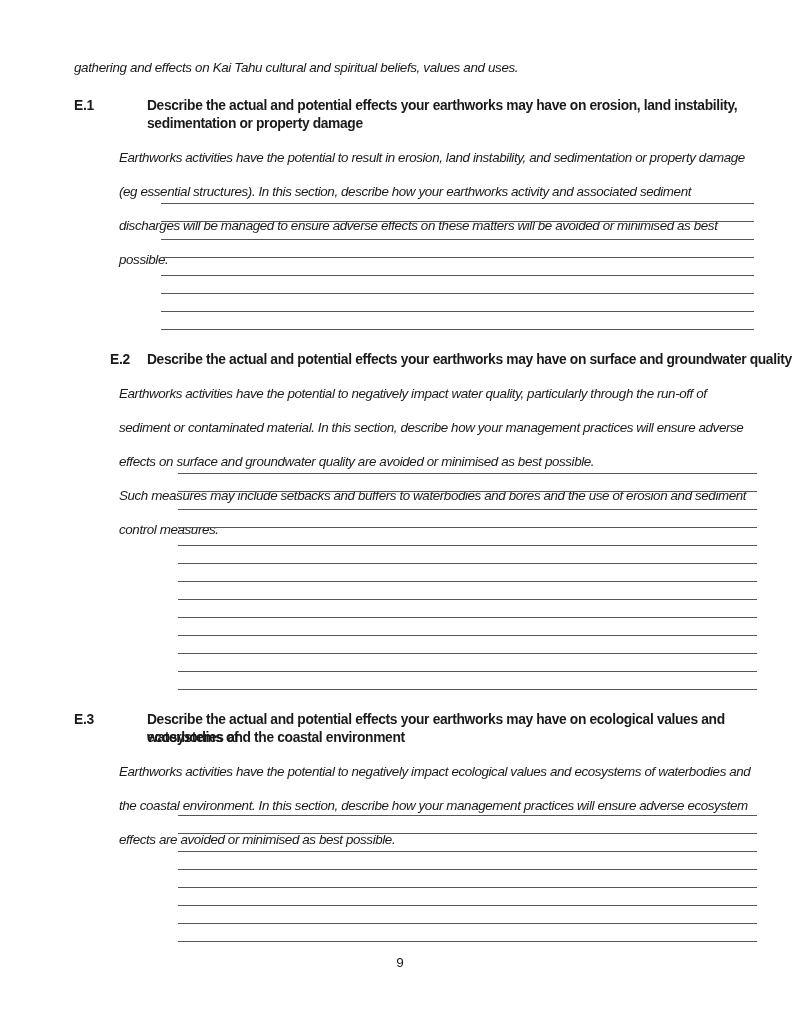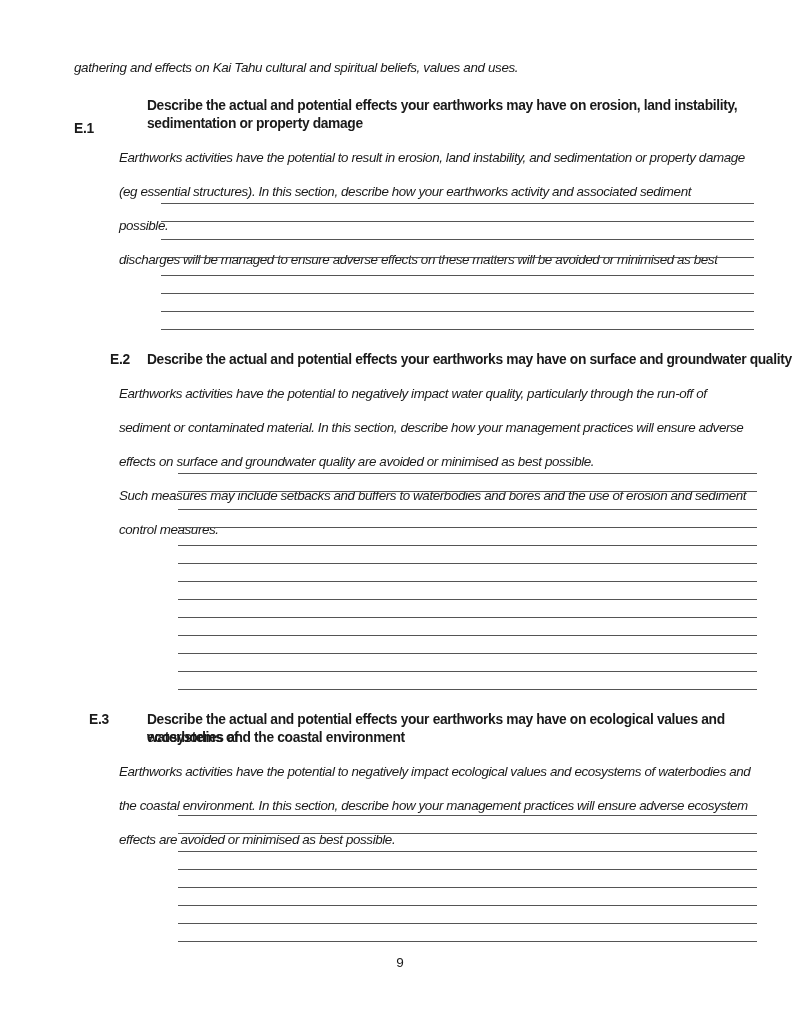--- a/index.html
+++ b/index.html
@@ -16,28 +16,28 @@
   .pagenum { position: absolute; left: 390px; top: 955px; font-size: 13.5px; width: 20px; text-align: center; }
 </style>
 </head>
 <body>
 
 <div class="page">
 
   <div class="abs intro">gathering and effects on Kai Tahu cultural and spiritual beliefs, values and uses.</div>
 
   <div>
-    <div class="num" style="left:74px; top:98px;margin-top:23px;">E.1</div>
+    <div class="num" style="left:74px; top:98px;">E.1</div>
     <div class="heading" style="left:103px; top:97px;">Describe the actual and potential effects your earthworks may have on erosion, land instability,</div>
     <div class="heading" style="left:103px; top:115px;">sedimentation or property damage</div>
     <div class="desc" style="left:103px; top:133px;">
       <p>Earthworks activities have the potential to result in erosion, land instability, and sedimentation or property damage</p>
       <p>(eg essential structures). In this section, describe how your earthworks activity and associated sediment</p>
+      <p>discharges will be managed to ensure adverse effects on these matters will be avoided or minimised as best</p>
       <p>possible.</p>
-      <p>discharges will be managed to ensure adverse effects on these matters will be avoided or minimised as best</p>
     </div>
     <div>
       <div class="line" style="left:161px; top:203px; width:593px;"></div>
       <div class="line" style="left:161px; top:221px; width:593px;"></div>
       <div class="line" style="left:161px; top:239px; width:593px;"></div>
       <div class="line" style="left:161px; top:257px; width:593px;"></div>
       <div class="line" style="left:161px; top:275px; width:593px;"></div>
       <div class="line" style="left:161px; top:293px; width:593px;"></div>
       <div class="line" style="left:161px; top:311px; width:593px;"></div>
       <div class="line" style="left:161px; top:329px; width:593px;"></div>
@@ -65,21 +65,21 @@
       <div class="line" style="left:178px; top:599px; width:579px;"></div>
       <div class="line" style="left:178px; top:617px; width:579px;"></div>
       <div class="line" style="left:178px; top:635px; width:579px;"></div>
       <div class="line" style="left:178px; top:653px; width:579px;"></div>
       <div class="line" style="left:178px; top:671px; width:579px;"></div>
       <div class="line" style="left:178px; top:689px; width:579px;"></div>
     </div>
   </div>
 
   <div>
-    <div class="num" style="left:89px; top:712px;">E.3</div>
+    <div class="num" style="left:74px; top:712px;">E.3</div>
     <div class="heading" style="left:103px; top:711px;">Describe the actual and potential effects your earthworks may have on ecological values and ecosystems of</div>
     <div class="heading" style="left:103px; top:729px;">waterbodies and the coastal environment</div>
     <div class="desc" style="left:103px; top:747px;">
       <p>Earthworks activities have the potential to negatively impact ecological values and ecosystems of waterbodies and</p>
       <p>the coastal environment. In this section, describe how your management practices will ensure adverse ecosystem</p>
       <p>effects are avoided or minimised as best possible.</p>
     </div>
     <div>
       <div class="line" style="left:178px; top:815px; width:579px;"></div>
       <div class="line" style="left:178px; top:833px; width:579px;"></div>

